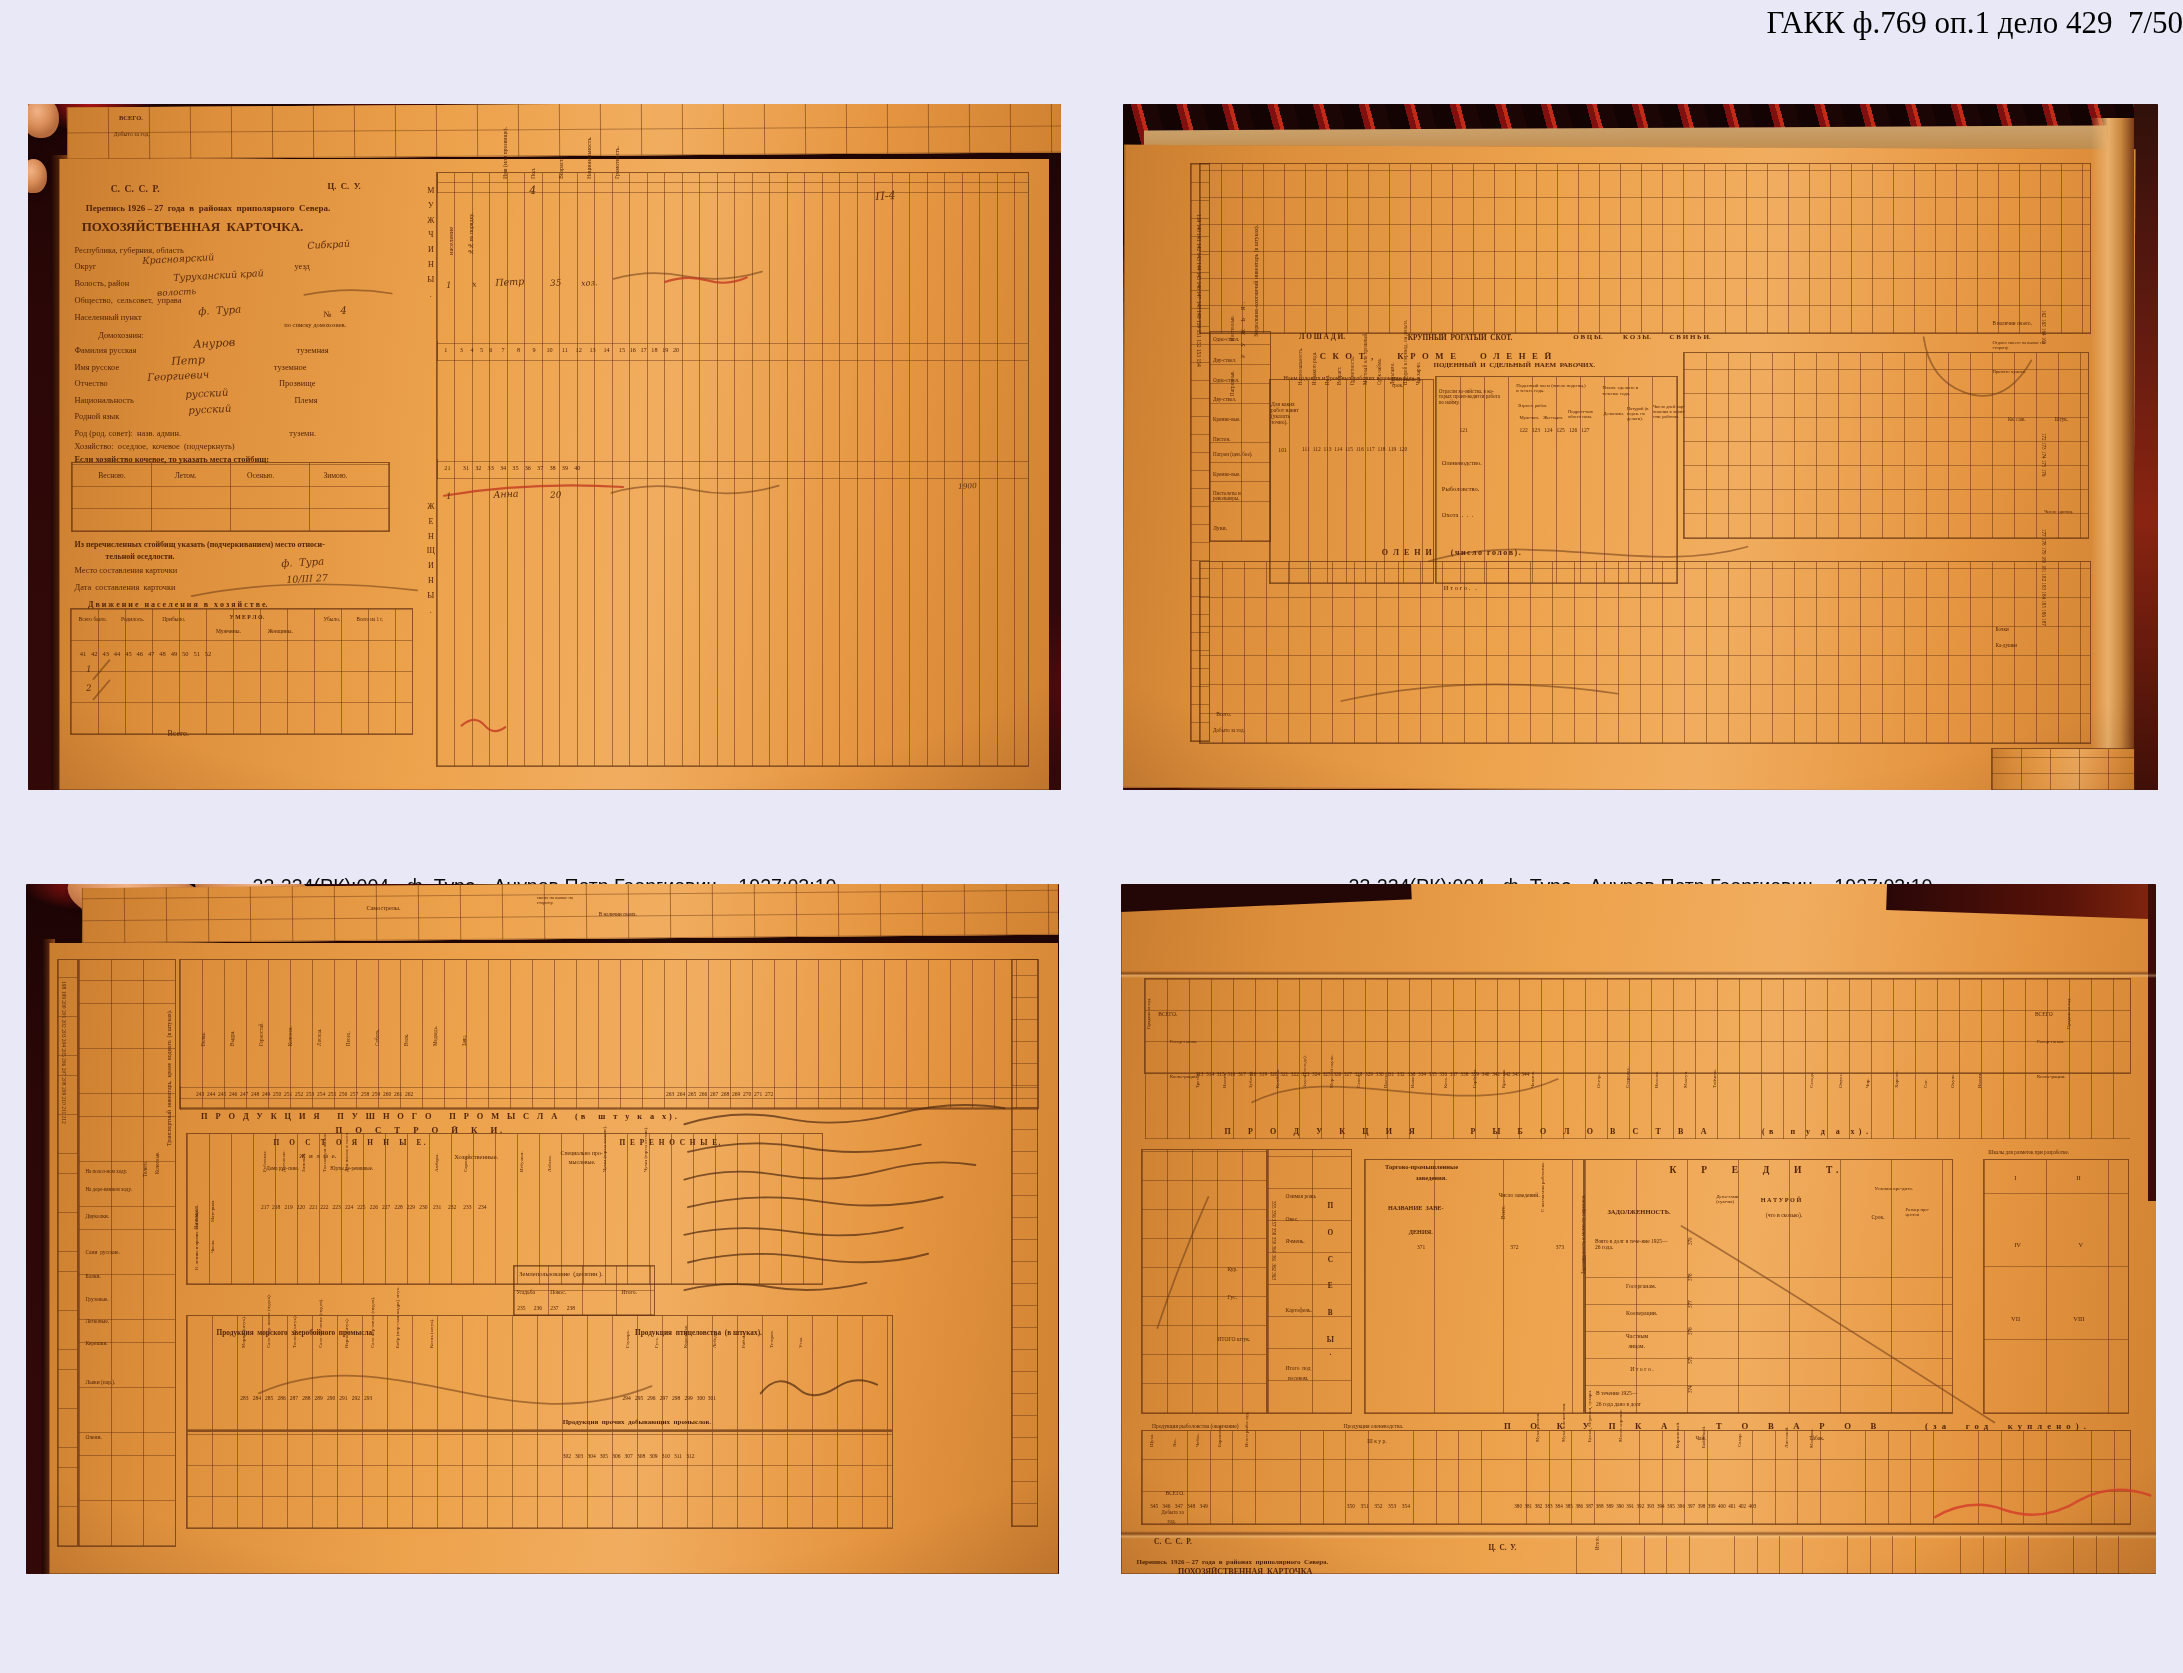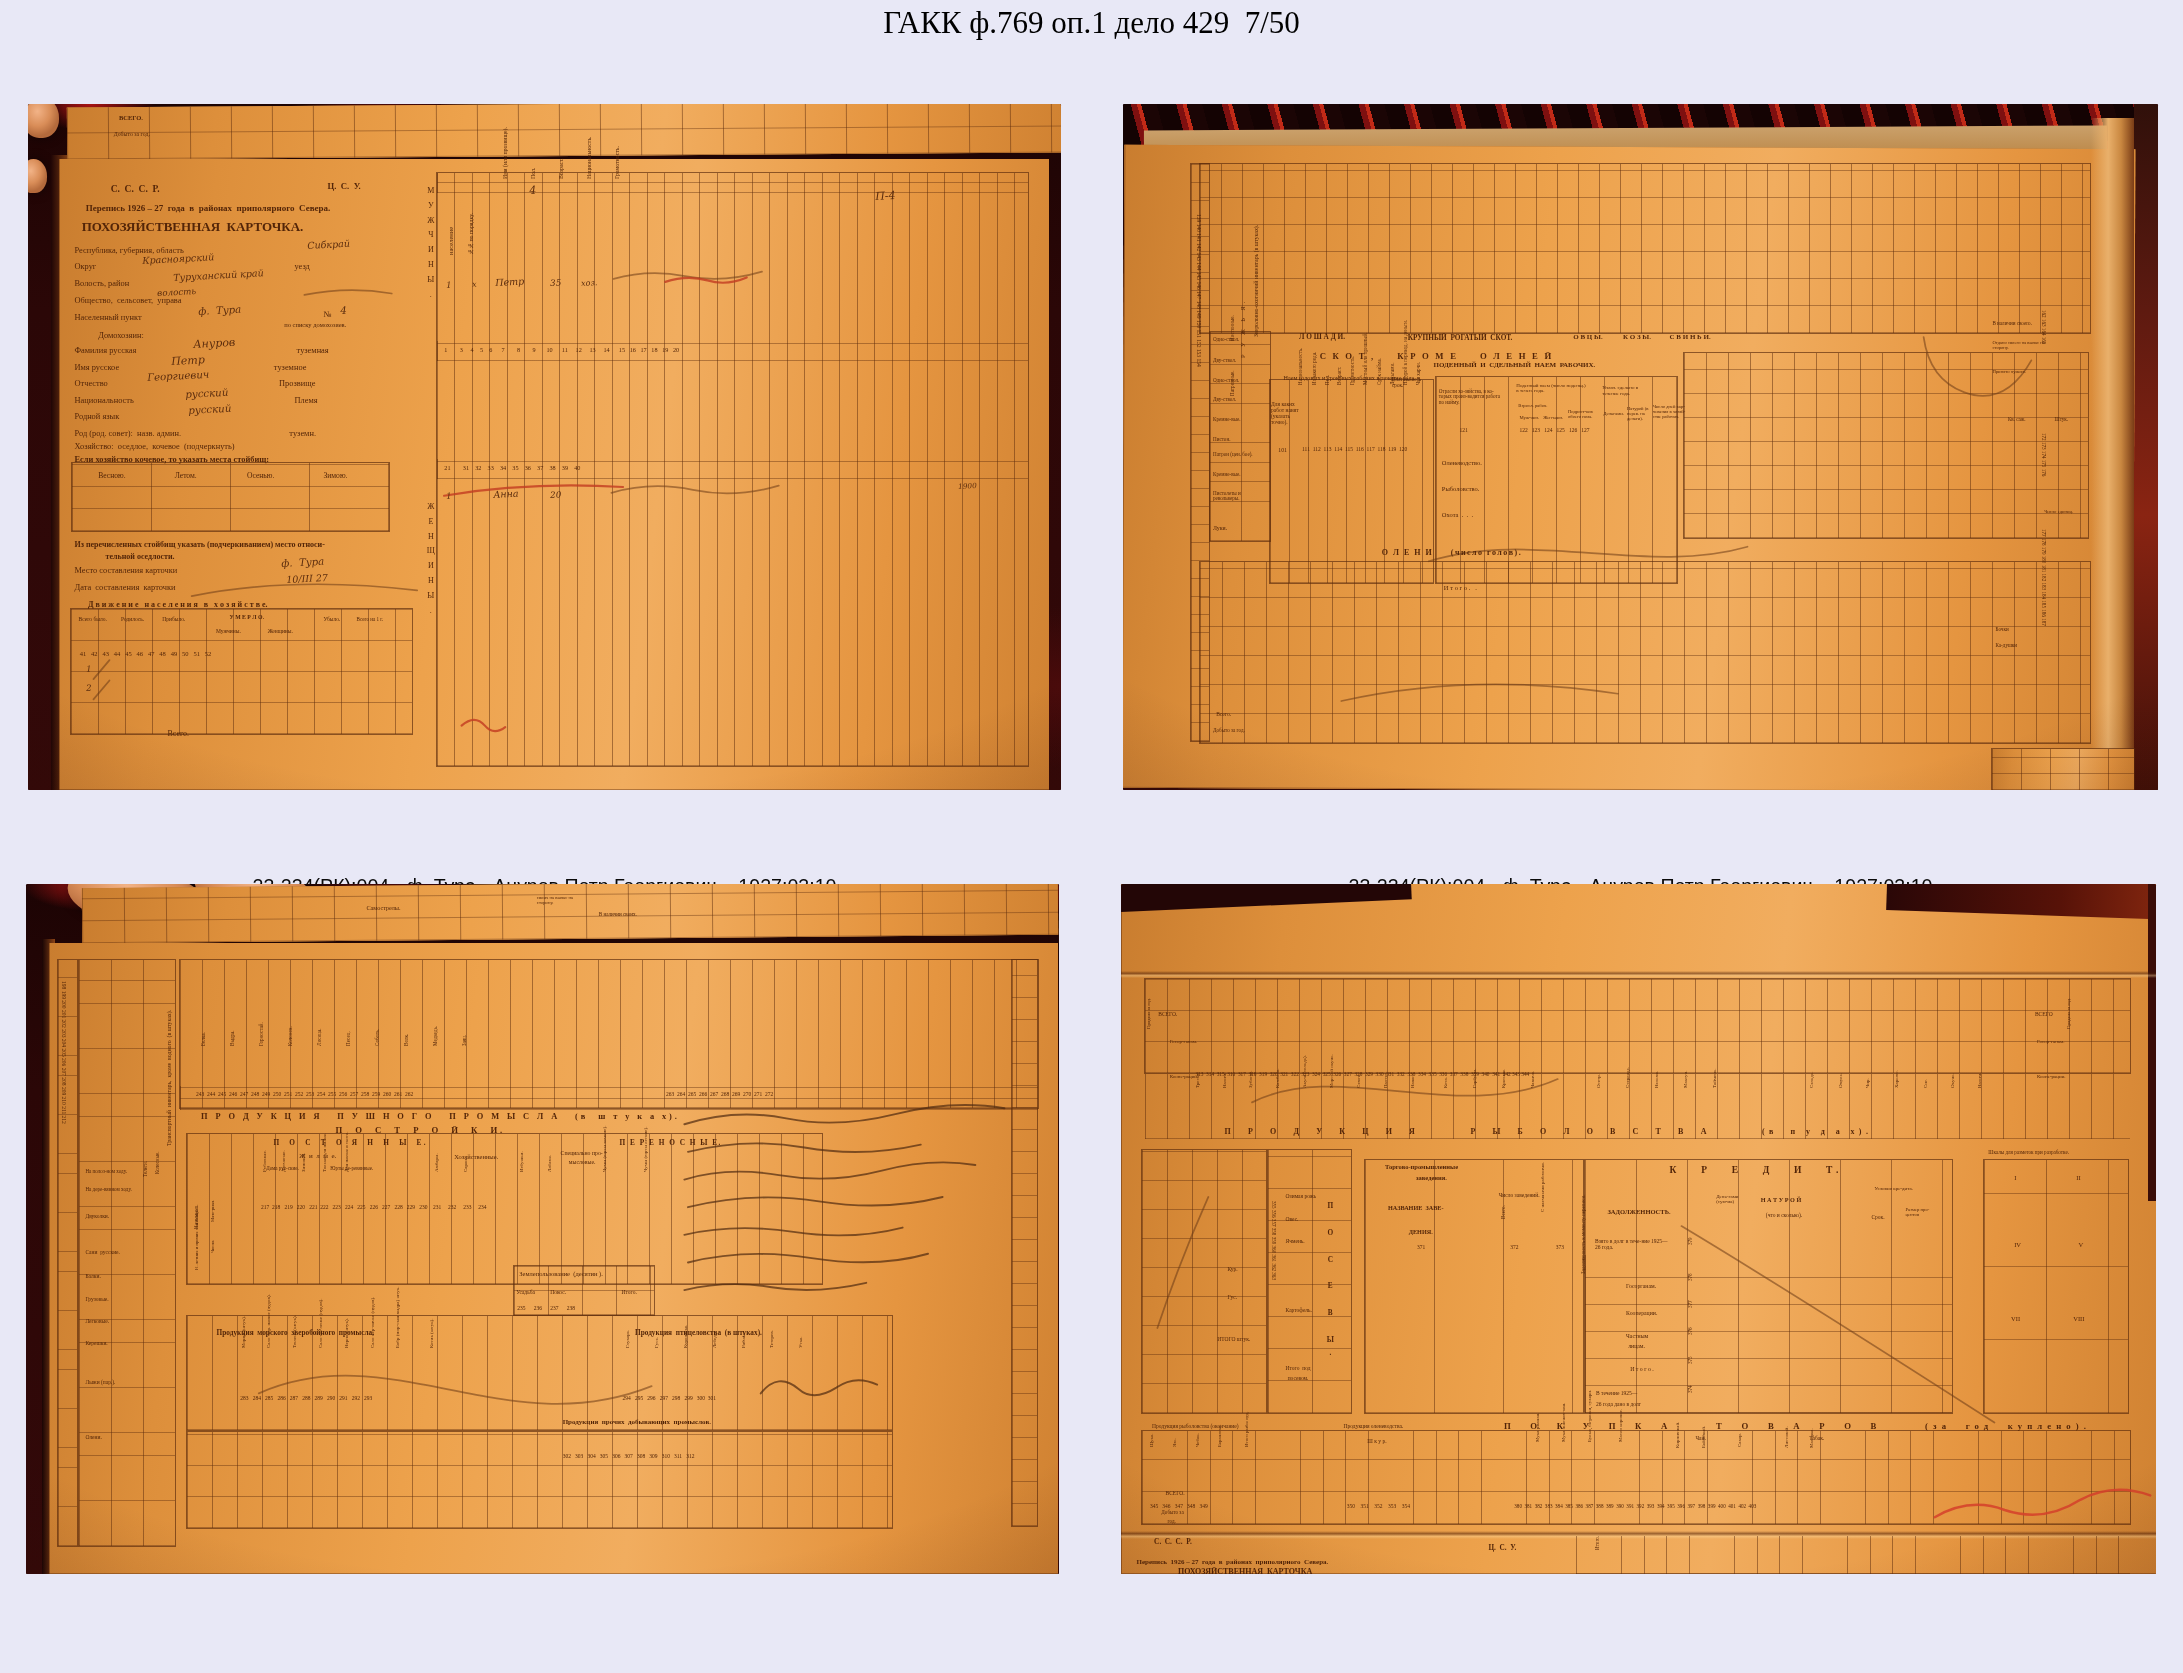--- a/index.html
+++ b/index.html
@@ -1,18 +1,18 @@
 <!DOCTYPE html>
 <html style="font-size:11.6px"><head>
 <meta charset="utf-8">
 <style>
   html,body{margin:0;padding:0;background:#e8e8f6;}
   #canvas{position:relative;width:2183px;height:1674px;background:#e8e8f6;overflow:hidden;
           font-family:"Liberation Serif",serif;}
-  .title{position:absolute;left:0;right:0;top:4.4px;text-align:center;
+  .title{position:absolute;left:0;right:0;top:4.4px;text-align:right;
          font:400 31px/38px "Liberation Serif",serif;color:#000;white-space:pre;}
   .shot{position:absolute;margin:0;padding:0;overflow:hidden;background:#240505;border-radius:1.5px;}
   .fab{position:absolute;inset:0;background:
        radial-gradient(109px 44px at 6% 0%,#a81414,transparent 60%),
        radial-gradient(160px 58px at 35% -3%,#7d0f0f,transparent 65%),
        radial-gradient(189px 73px at 72% -5%,#971212,transparent 60%),
        radial-gradient(102px 51px at 96% 1%,#b51d15,transparent 65%),
        radial-gradient(218px 116px at 100% 85%,#4a0b0b,transparent 70%),
        linear-gradient(180deg,#1c0404 0%,#2b0707 30%,#330909 100%);}
   .gz{position:absolute;display:block;--cw:7277px;--rh:7277px;

